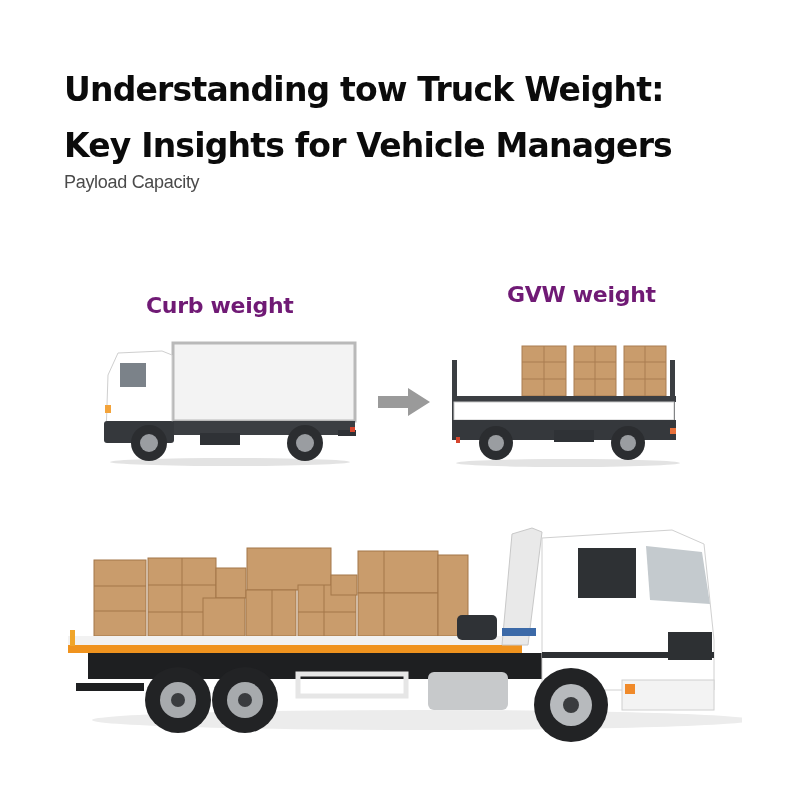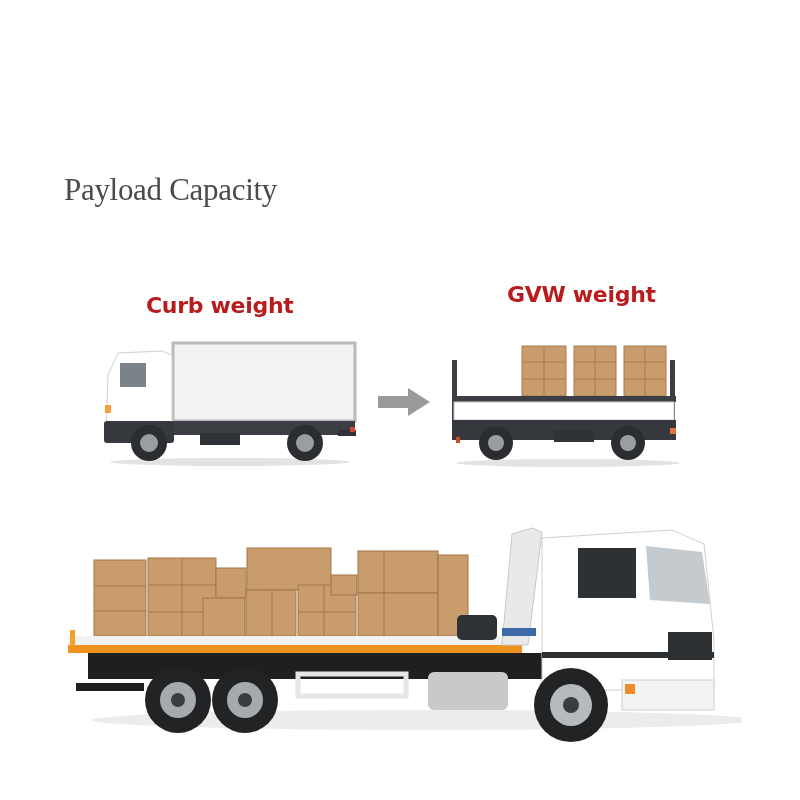--- a/index.html
+++ b/index.html
@@ -1,32 +1,34 @@
 <!DOCTYPE html>
 <html><head>
 <meta charset="utf-8">
 <style>
   html, body { margin:0; padding:0; background:#ffffff; }
   body { width:800px; height:800px; position:relative; overflow:hidden;
          font-family:"Liberation Sans", sans-serif; }
   .title { position:absolute; left:64px; top:62px; width:700px;
            font-family:"DejaVu Sans", sans-serif; font-weight:bold;
            font-size:33px; line-height:56px; color:#0b0b0b; letter-spacing:-0.8px; }
-  .subtitle { position:absolute; left:64px; top:172px; font-family:Liberation Serif, serif;
-              font-size:31px; color:#4a4a4a; letter-spacing:-0.3px; }
+  .subtitle { position:absolute; left:64px; top:172px; font-family:Liberation Sans, sans-serif;
+              font-size:18px; color:#4a4a4a; letter-spacing:-0.3px; }
   .label { position:absolute; font-family:"DejaVu Sans", sans-serif; font-weight:bold;
-           font-size:22px; color:#b91c1c; letter-spacing:-0.3px; }
+           font-size:22px; color:#701a75; letter-spacing:-0.3px; }
   .label-curb { left:146px; top:293px; }
   .label-gvw { left:507px; top:282px; }
   svg { position:absolute; }
 </style>
 </head>
 <body>
 
 <div class="title">
+  <div>Understanding tow Truck Weight:</div>
+  <div>Key Insights for Vehicle Managers</div>
 </div>
 <div class="subtitle">Payload Capacity</div>
 
 <div class="label label-curb">Curb weight</div>
 <div class="label label-gvw">GVW weight</div>
 
 <svg style="left:100px;top:335px" width="260" height="135" viewBox="0 0 260 135">
   <ellipse cx="130" cy="127" rx="120" ry="4" fill="#e3e3e3"></ellipse>
   <rect x="73" y="8" width="182" height="78" fill="#f3f3f3" stroke="#b9b9b9" stroke-width="3"></rect>
   <rect x="60" y="86" width="195" height="14" fill="#3b3e42"></rect>

